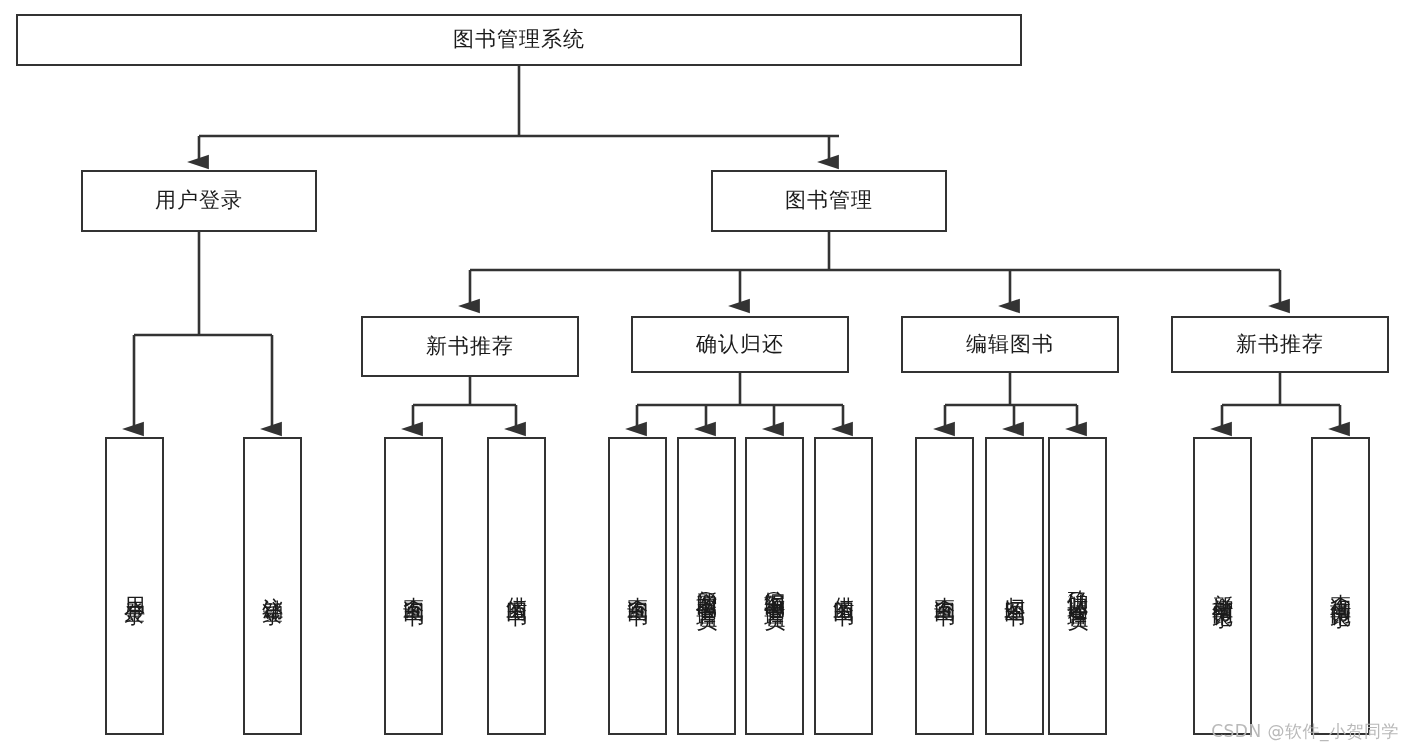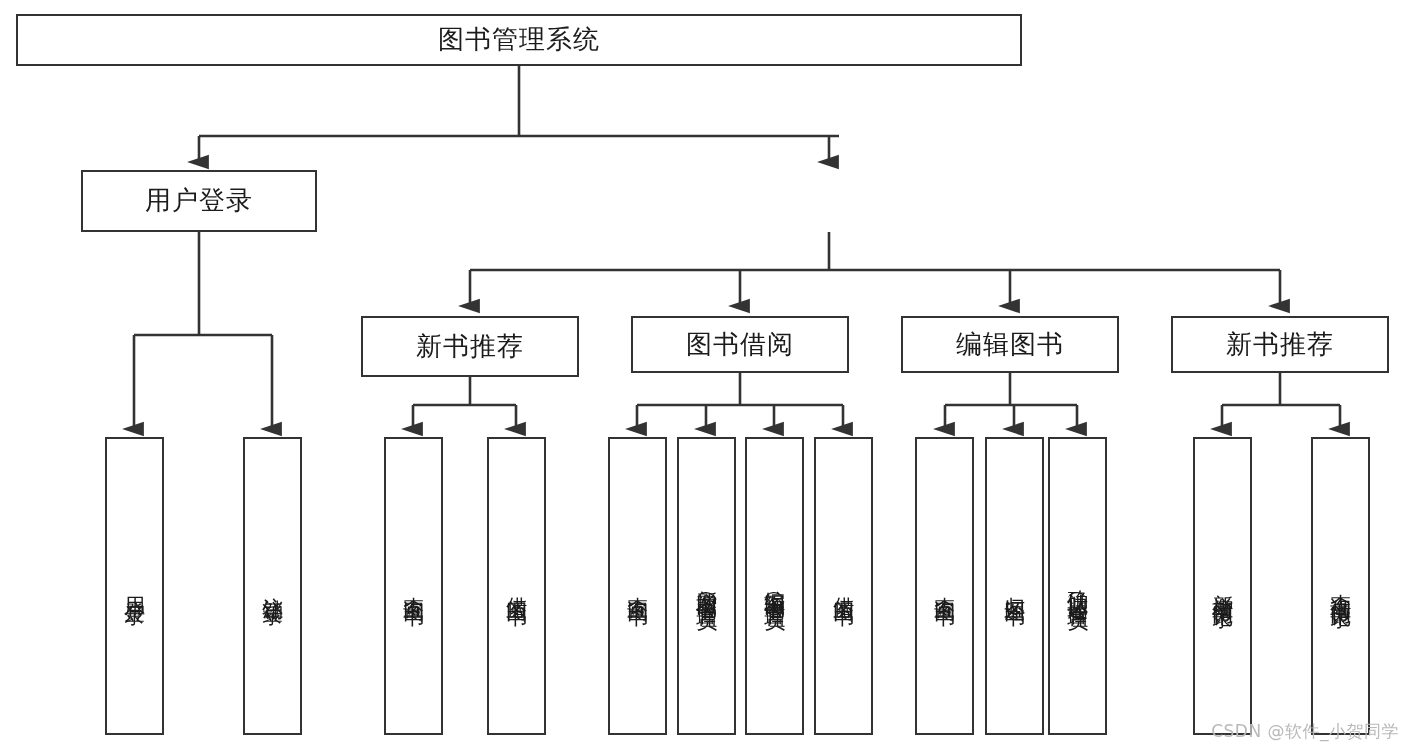--- a/index.html
+++ b/index.html
@@ -30,21 +30,21 @@
     box-sizing: border-box;
     background: #ffffff;
     border: 2px solid #333333;
     display: flex;
     align-items: center;
     justify-content: center;
     text-align: center;
     color: #1b1b1b;
   }
   .node.horiz {
-    font-size: 26px;
+    font-size: 21px;
     line-height: 1.2;
     letter-spacing: 1px;
   }
   .node.vert {
     writing-mode: vertical-rl;
     text-orientation: upright;
     font-size: 21px;
     line-height: 1.25;
     letter-spacing: 3px;
     padding: 6px 0;
@@ -124,26 +124,29 @@
     </g>
   </svg>
 
   <div class="node horiz root" style="left:16px; top:14px; width:1006px; height:52px;">
     <span class="label">图书管理系统</span>
   </div>
 
   <div class="node horiz" style="left:81px; top:170px; width:236px; height:62px;">
     <span class="label">用户登录</span>
   </div>
+  <div class="node horiz" style="left:711px; top:170px; width:236px; height:62px;">
+    <span class="label">图书管理</span>
+  </div>
 
   <div class="node horiz" style="left:361px; top:316px; width:218px; height:61px;">
     <span class="label">新书推荐</span>
   </div>
   <div class="node horiz" style="left:631px; top:316px; width:218px; height:57px;">
-    <span class="label">图书借阅</span>
+    <span class="label">确认归还</span>
   </div>
   <div class="node horiz" style="left:901px; top:316px; width:218px; height:57px;">
     <span class="label">编辑图书</span>
   </div>
   <div class="node horiz" style="left:1171px; top:316px; width:218px; height:57px;">
     <span class="label">新书推荐</span>
   </div>
 
   <div class="node vert" style="left:105px; top:437px; width:59px; height:298px;">
     <span class="label">用户登录</span>

